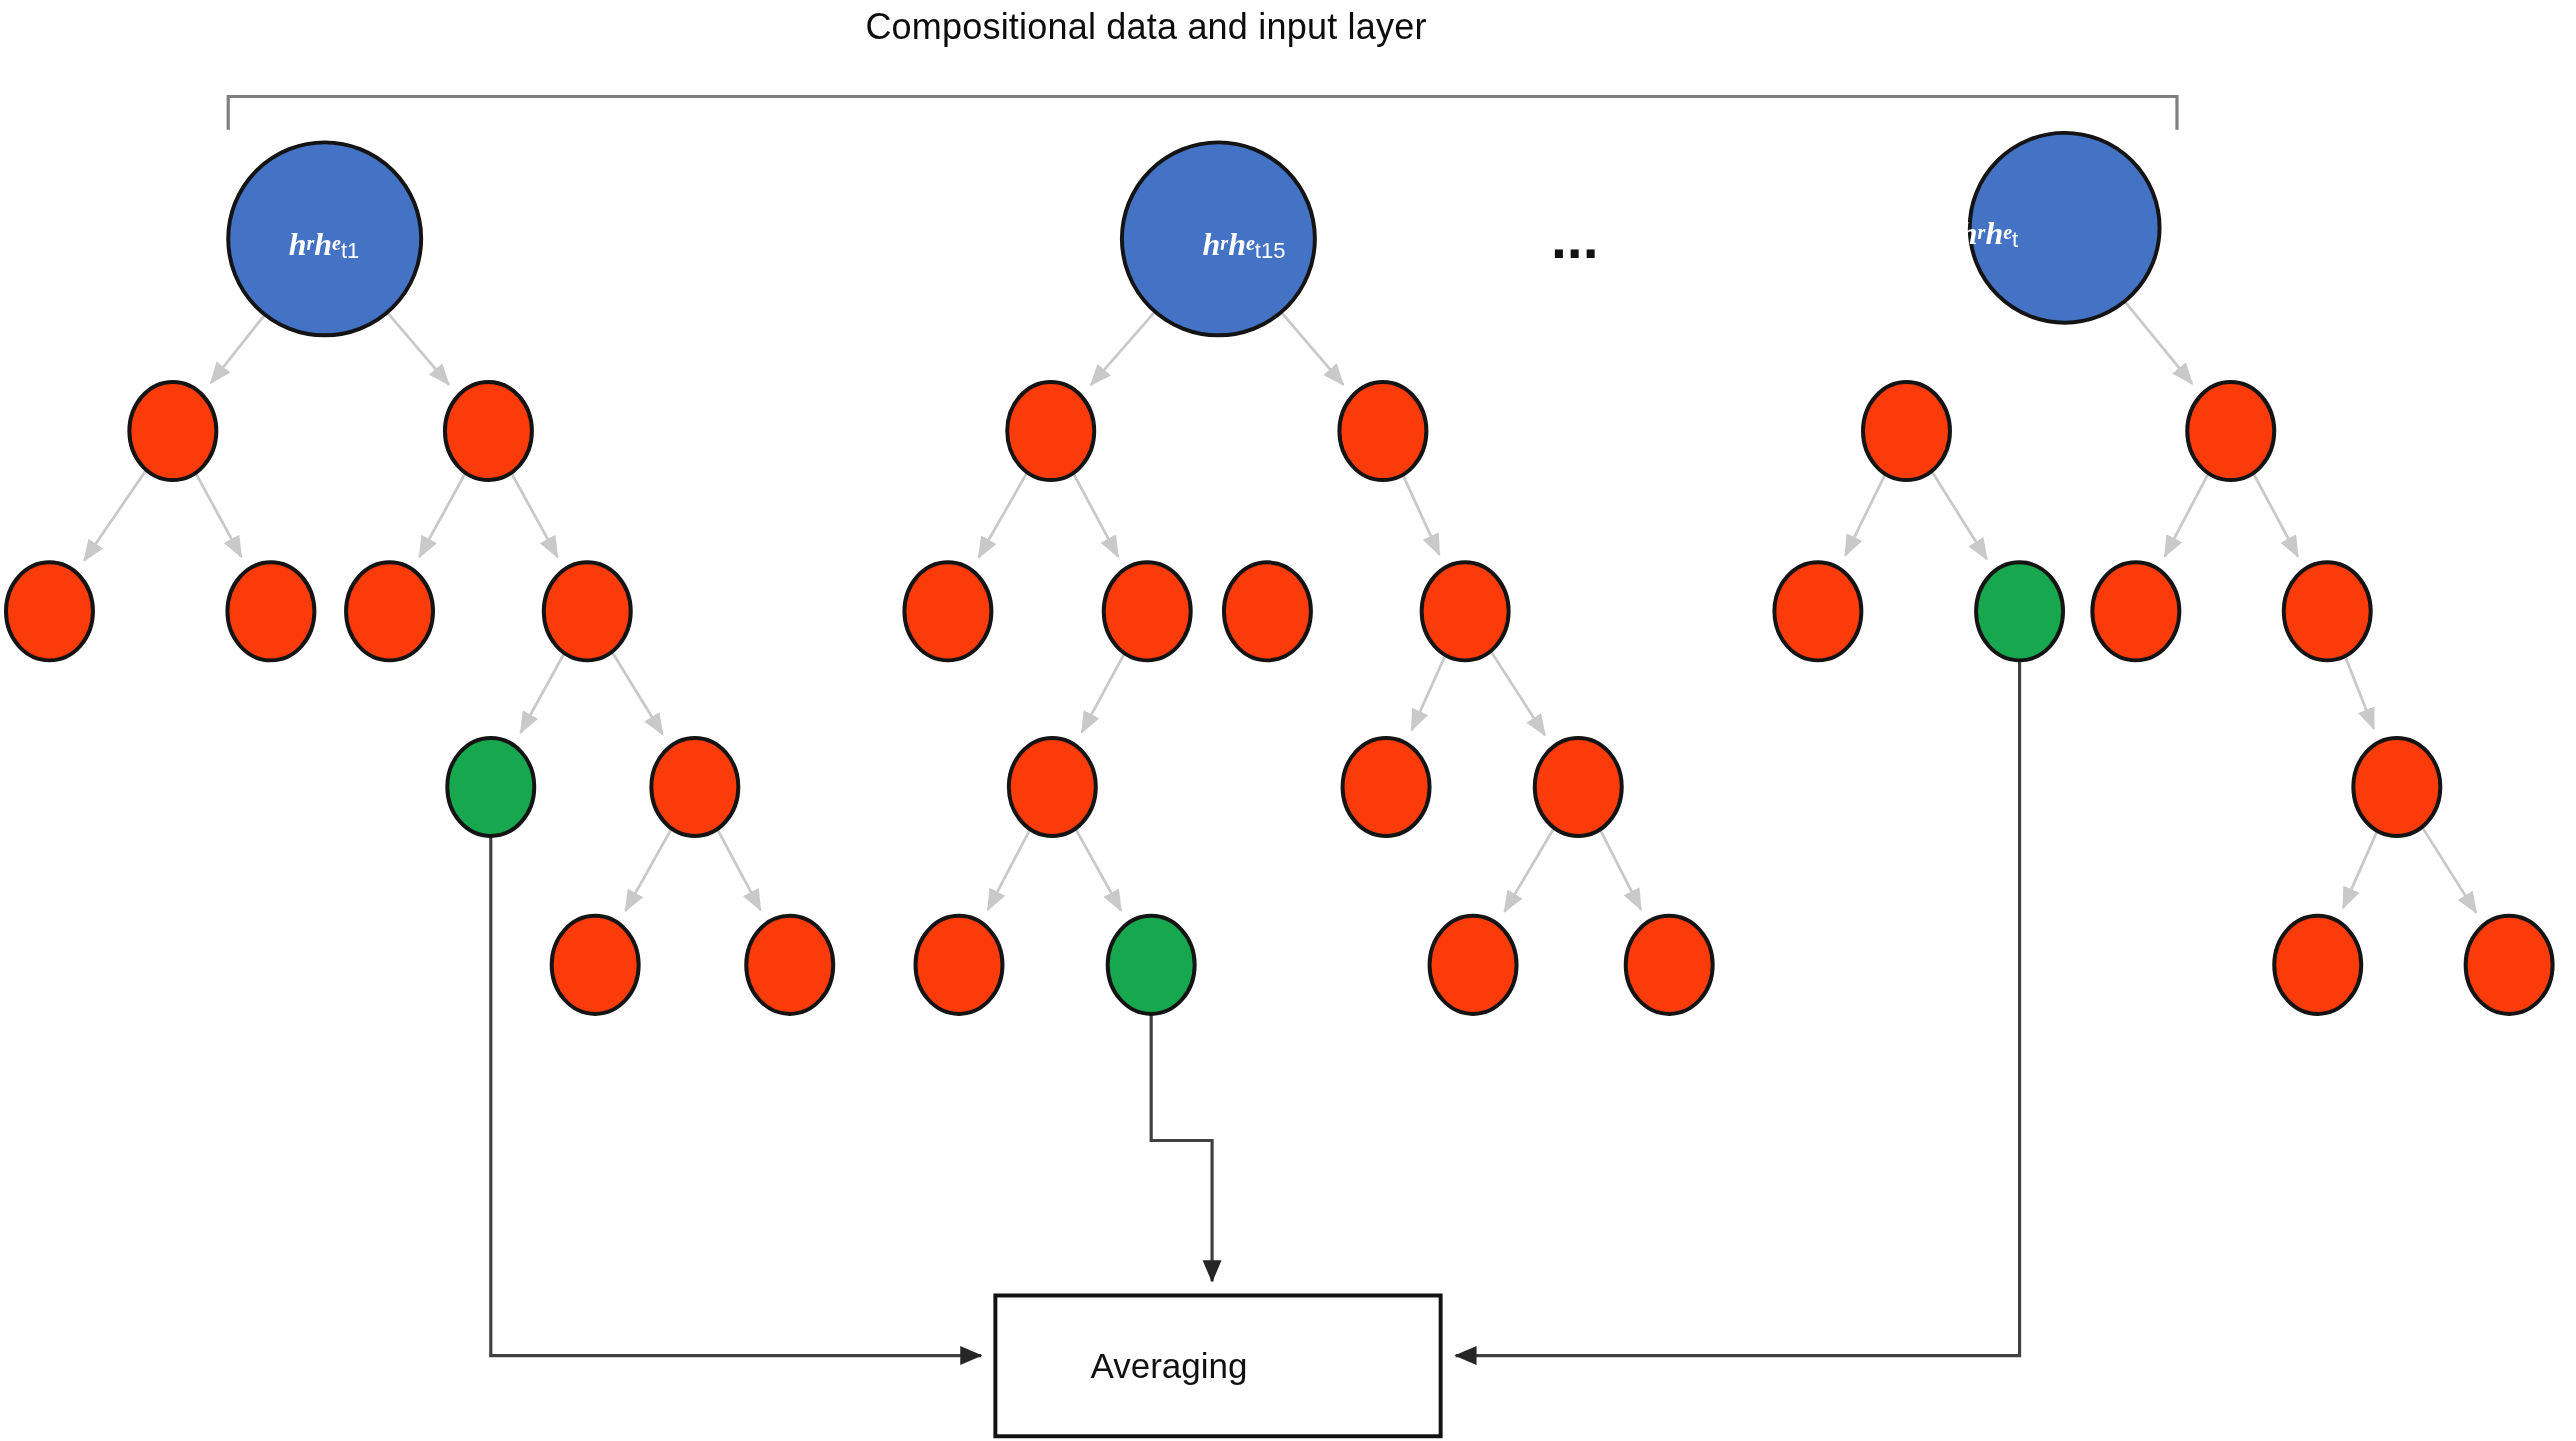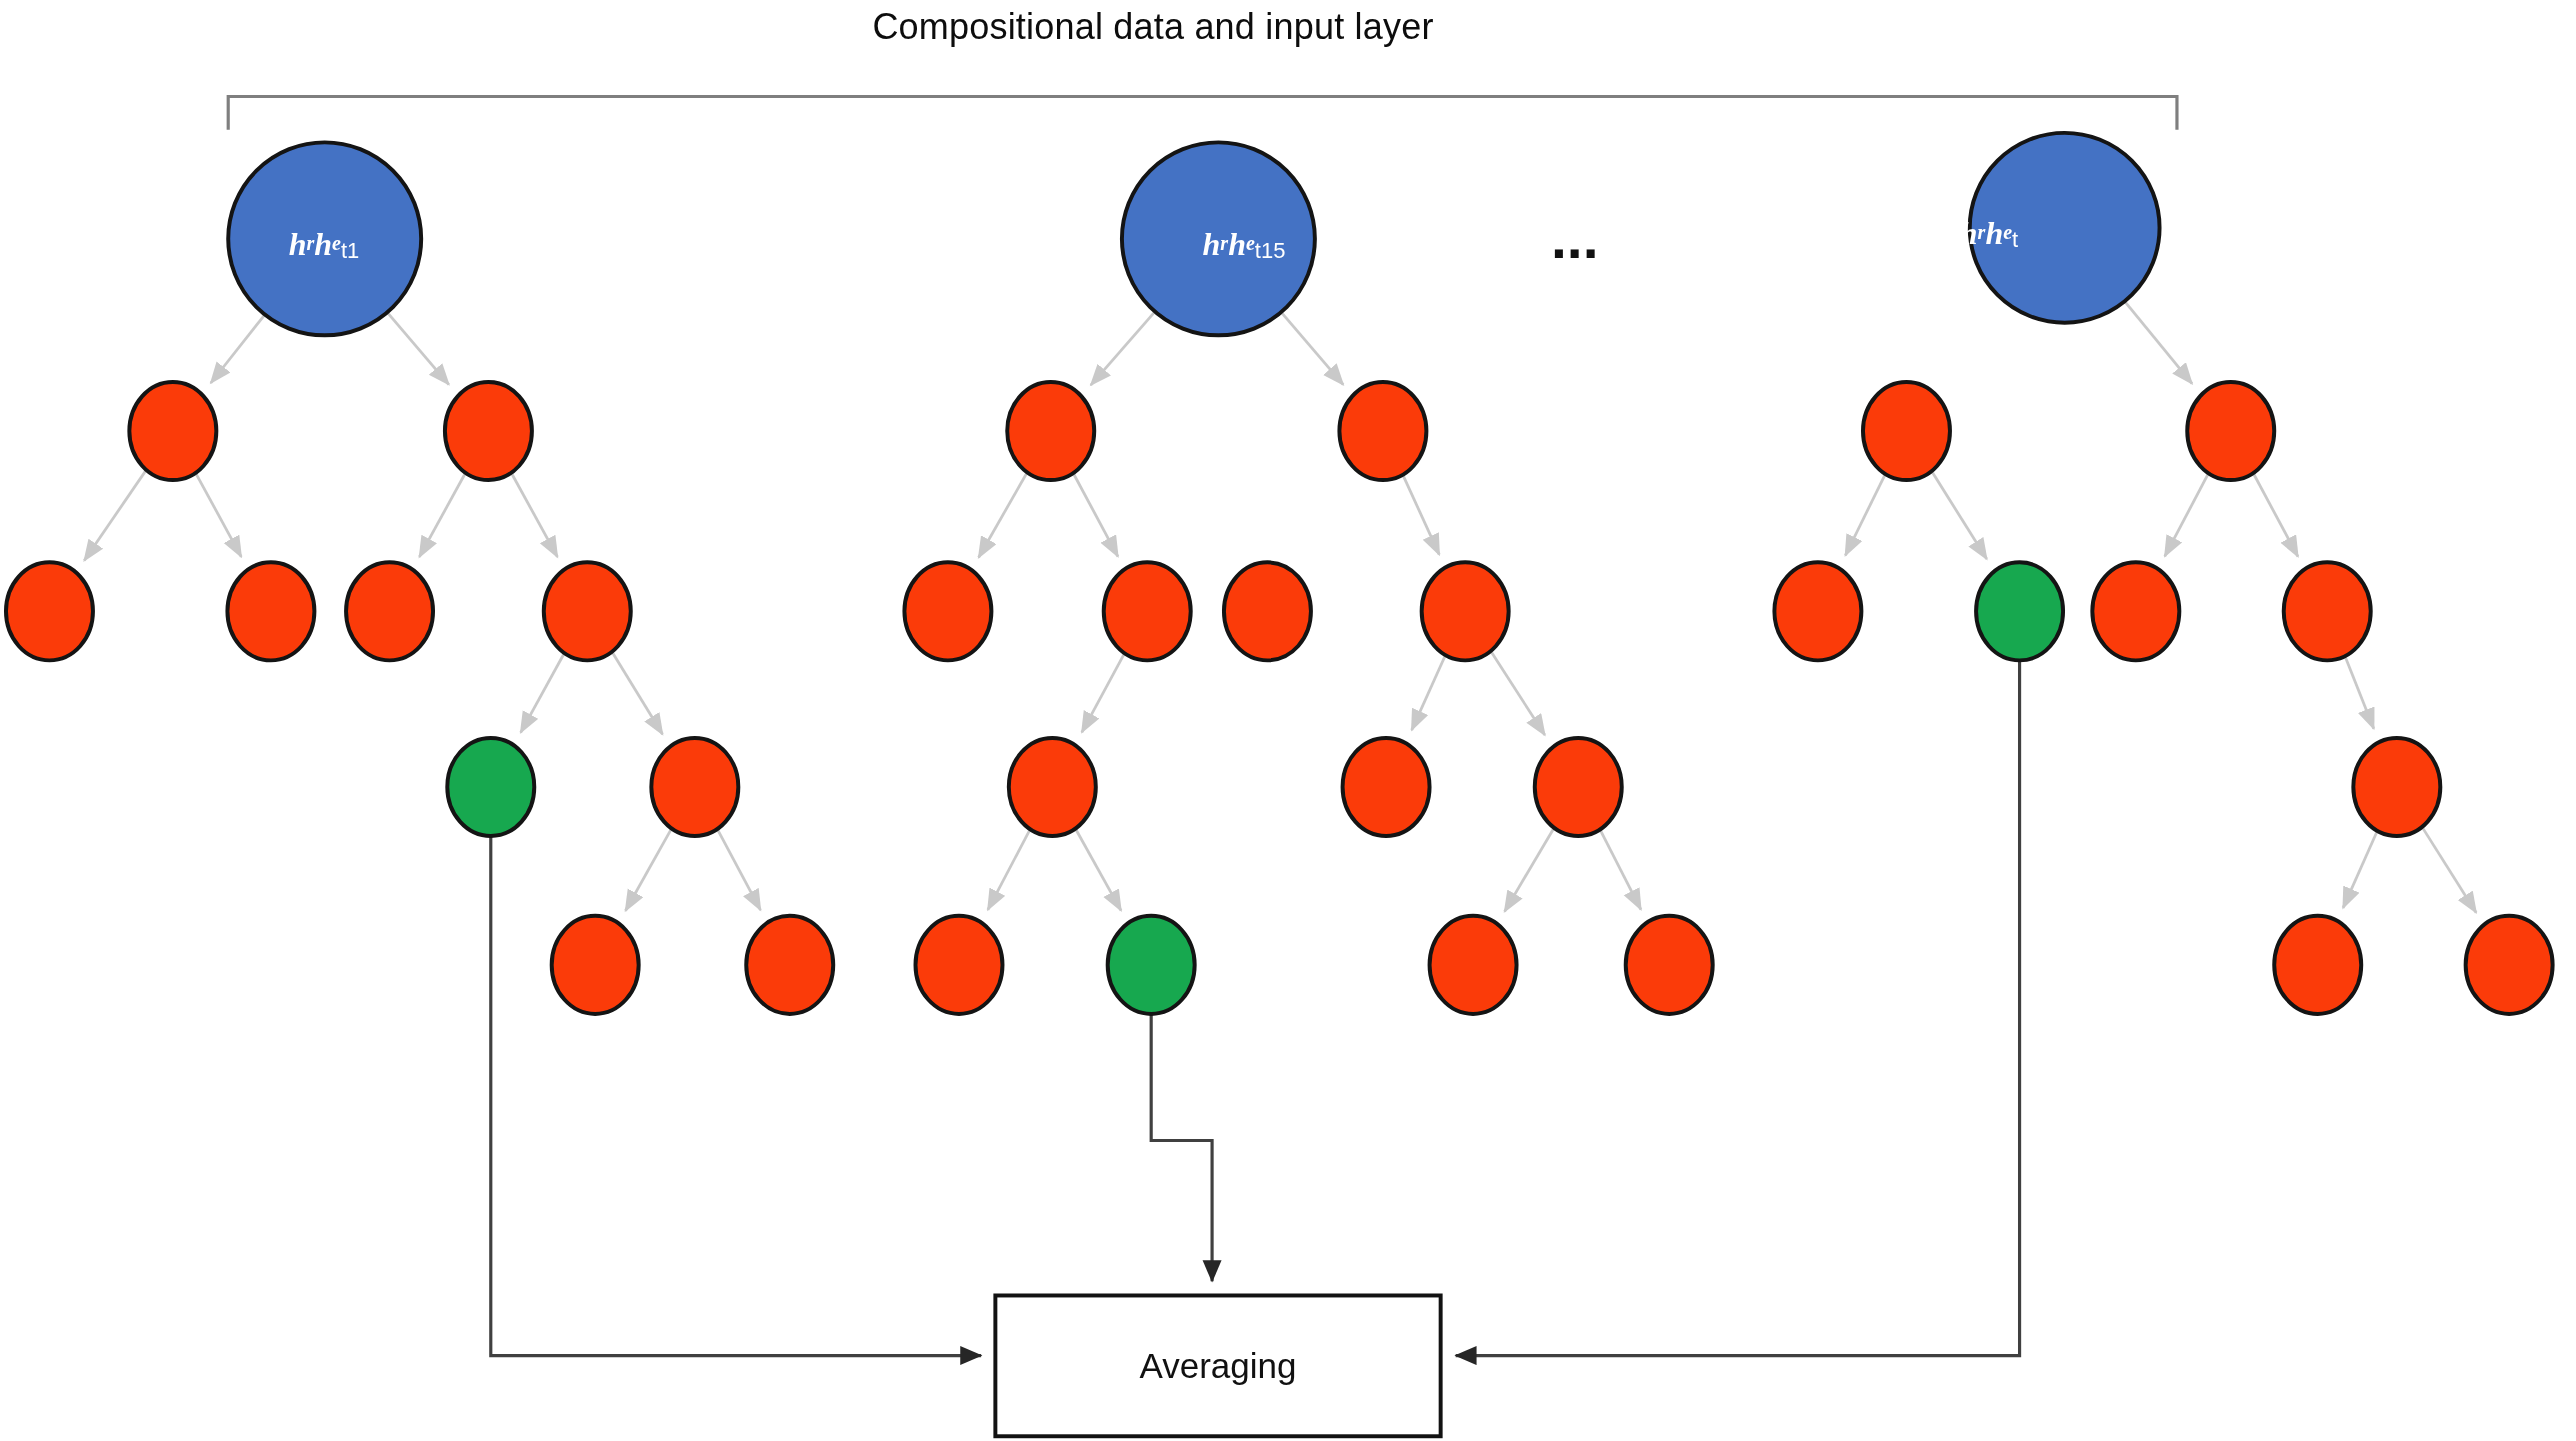--- a/index.html
+++ b/index.html
@@ -1,20 +1,20 @@
 <!DOCTYPE html>
 <html style="font-size:12.7px"><head>
 <meta charset="utf-8">
 <style>
   html,body{margin:0;padding:0;background:#ffffff;}
   body{width:2576px;height:1441px;overflow:hidden;font-family:"Liberation Sans",sans-serif;}
   #stage{position:relative;width:2576px;height:1441px;background:#fff;}
   svg.layer{position:absolute;left:0;top:0;width:2576px;height:1441px;}
   .title{
-    position:absolute;left:7px;top:6.3px;width:2292px;text-align:center;
+    position:absolute;left:0;top:6.3px;width:2292px;text-align:center;
     font-family:"Liberation Sans",sans-serif;font-size:36px;color:#0d0d0d;
     letter-spacing:0.2px;
   }
   .ellipsis{
     position:absolute;font-family:"Liberation Sans",sans-serif;
     font-size:57px;font-weight:700;color:#111;line-height:1;
   }
   .nodeLabel{
     position:absolute;color:#ffffff;font-family:"Liberation Serif",serif;
     font-style:italic;font-weight:700;white-space:nowrap;
@@ -128,16 +128,16 @@
   </svg>
 
   <div id="labels">
       <div class="nodeLabel" style="left: 324px; top: 245px;"><span class="base">h</span><sup>r</sup><span class="base">h</span><sup>e</sup><sub>t1</sub></div>
       <div class="nodeLabel" style="left: 1244px; top: 245px;"><span class="base">h</span><sup>r</sup><span class="base">h</span><sup>e</sup><sub>t15</sub></div>
       <div class="nodeLabel" style="left: 1989px; top: 234px;"><span class="base">h</span><sup>r</sup><span class="base">h</span><sup>e</sup><sub>t</sub></div>
     </div>
 
   <div class="ellipsis" id="ellipsis-el" style="left: 1551px; top: 210px;">...</div>
 
-  <div class="boxLabel" id="box-label" style="left: 1218px; top: 1366px;">Averaging</div>
+  <div class="boxLabel" id="box-label" style="left: 1169px; top: 1366px;">Averaging</div>
 
 </div>
 
 
 </body></html>

